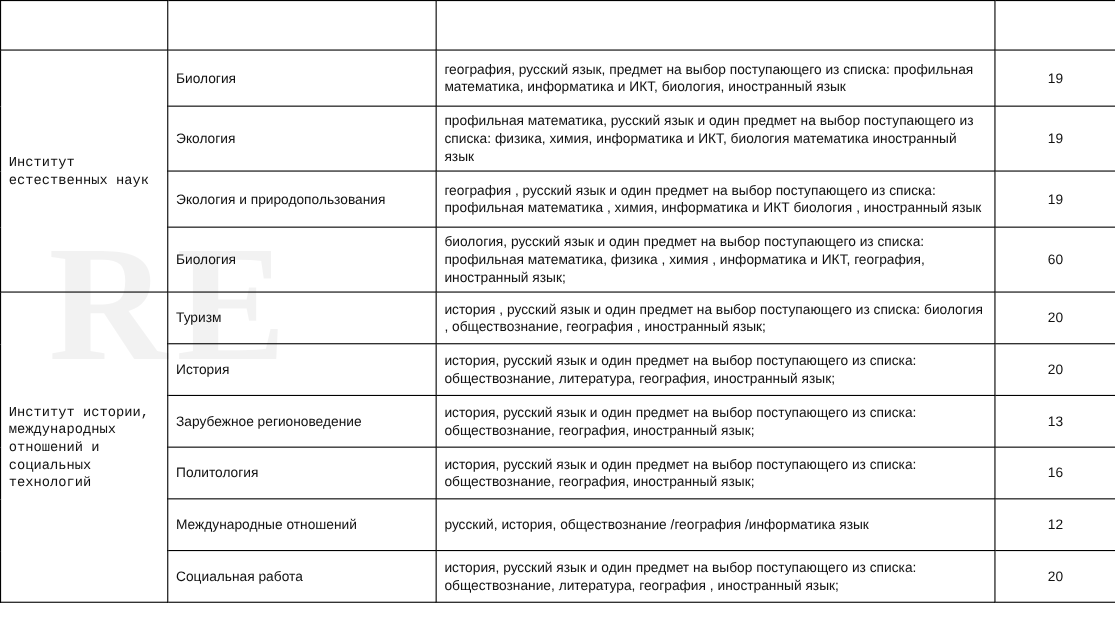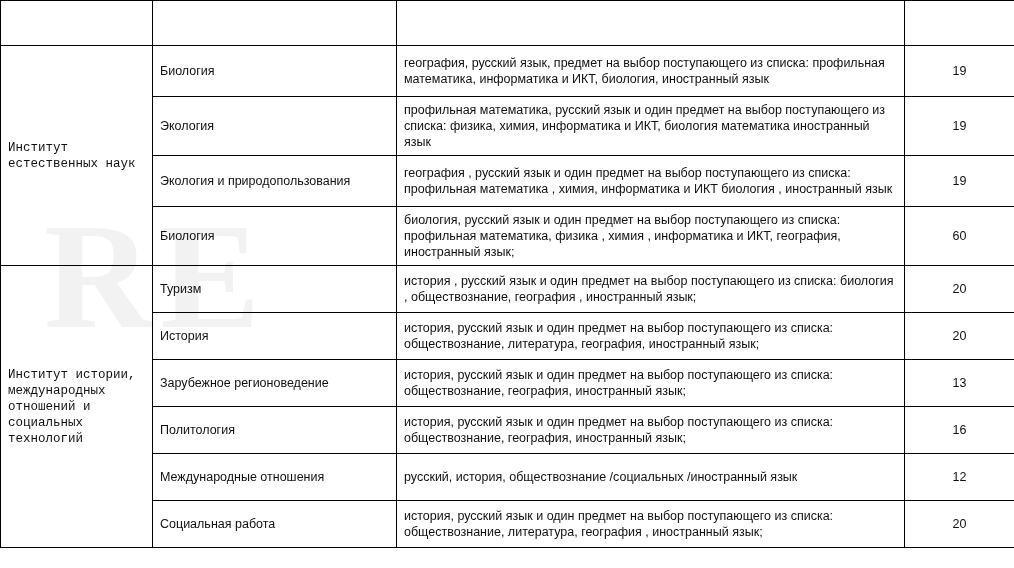--- a/index.html
+++ b/index.html
@@ -145,22 +145,22 @@
       <td class="program">Зарубежное регионоведение</td>
       <td class="subjects">история, русский язык и один предмет на выбор поступающего из списка: обществознание, география, иностранный язык;</td>
       <td class="seats">13</td>
     </tr>
     <tr class="r-mid">
       <td class="program">Политология</td>
       <td class="subjects">история, русский язык и один предмет на выбор поступающего из списка: обществознание, география, иностранный язык;</td>
       <td class="seats">16</td>
     </tr>
     <tr class="r-mid">
-      <td class="program">Международные отношения</td>
-      <td class="subjects">русский, история, обществознание /социальных /иностранный язык</td>
+      <td class="program">Международные отношений</td>
+      <td class="subjects">русский, история, обществознание /география /информатика язык</td>
       <td class="seats">12</td>
     </tr>
     <tr class="r-mid">
       <td class="program">Социальная работа</td>
       <td class="subjects">история, русский язык и один предмет на выбор поступающего из списка: обществознание, литература, география , иностранный язык;</td>
       <td class="seats">20</td>
     </tr>
   </tbody>
 </table>
 

